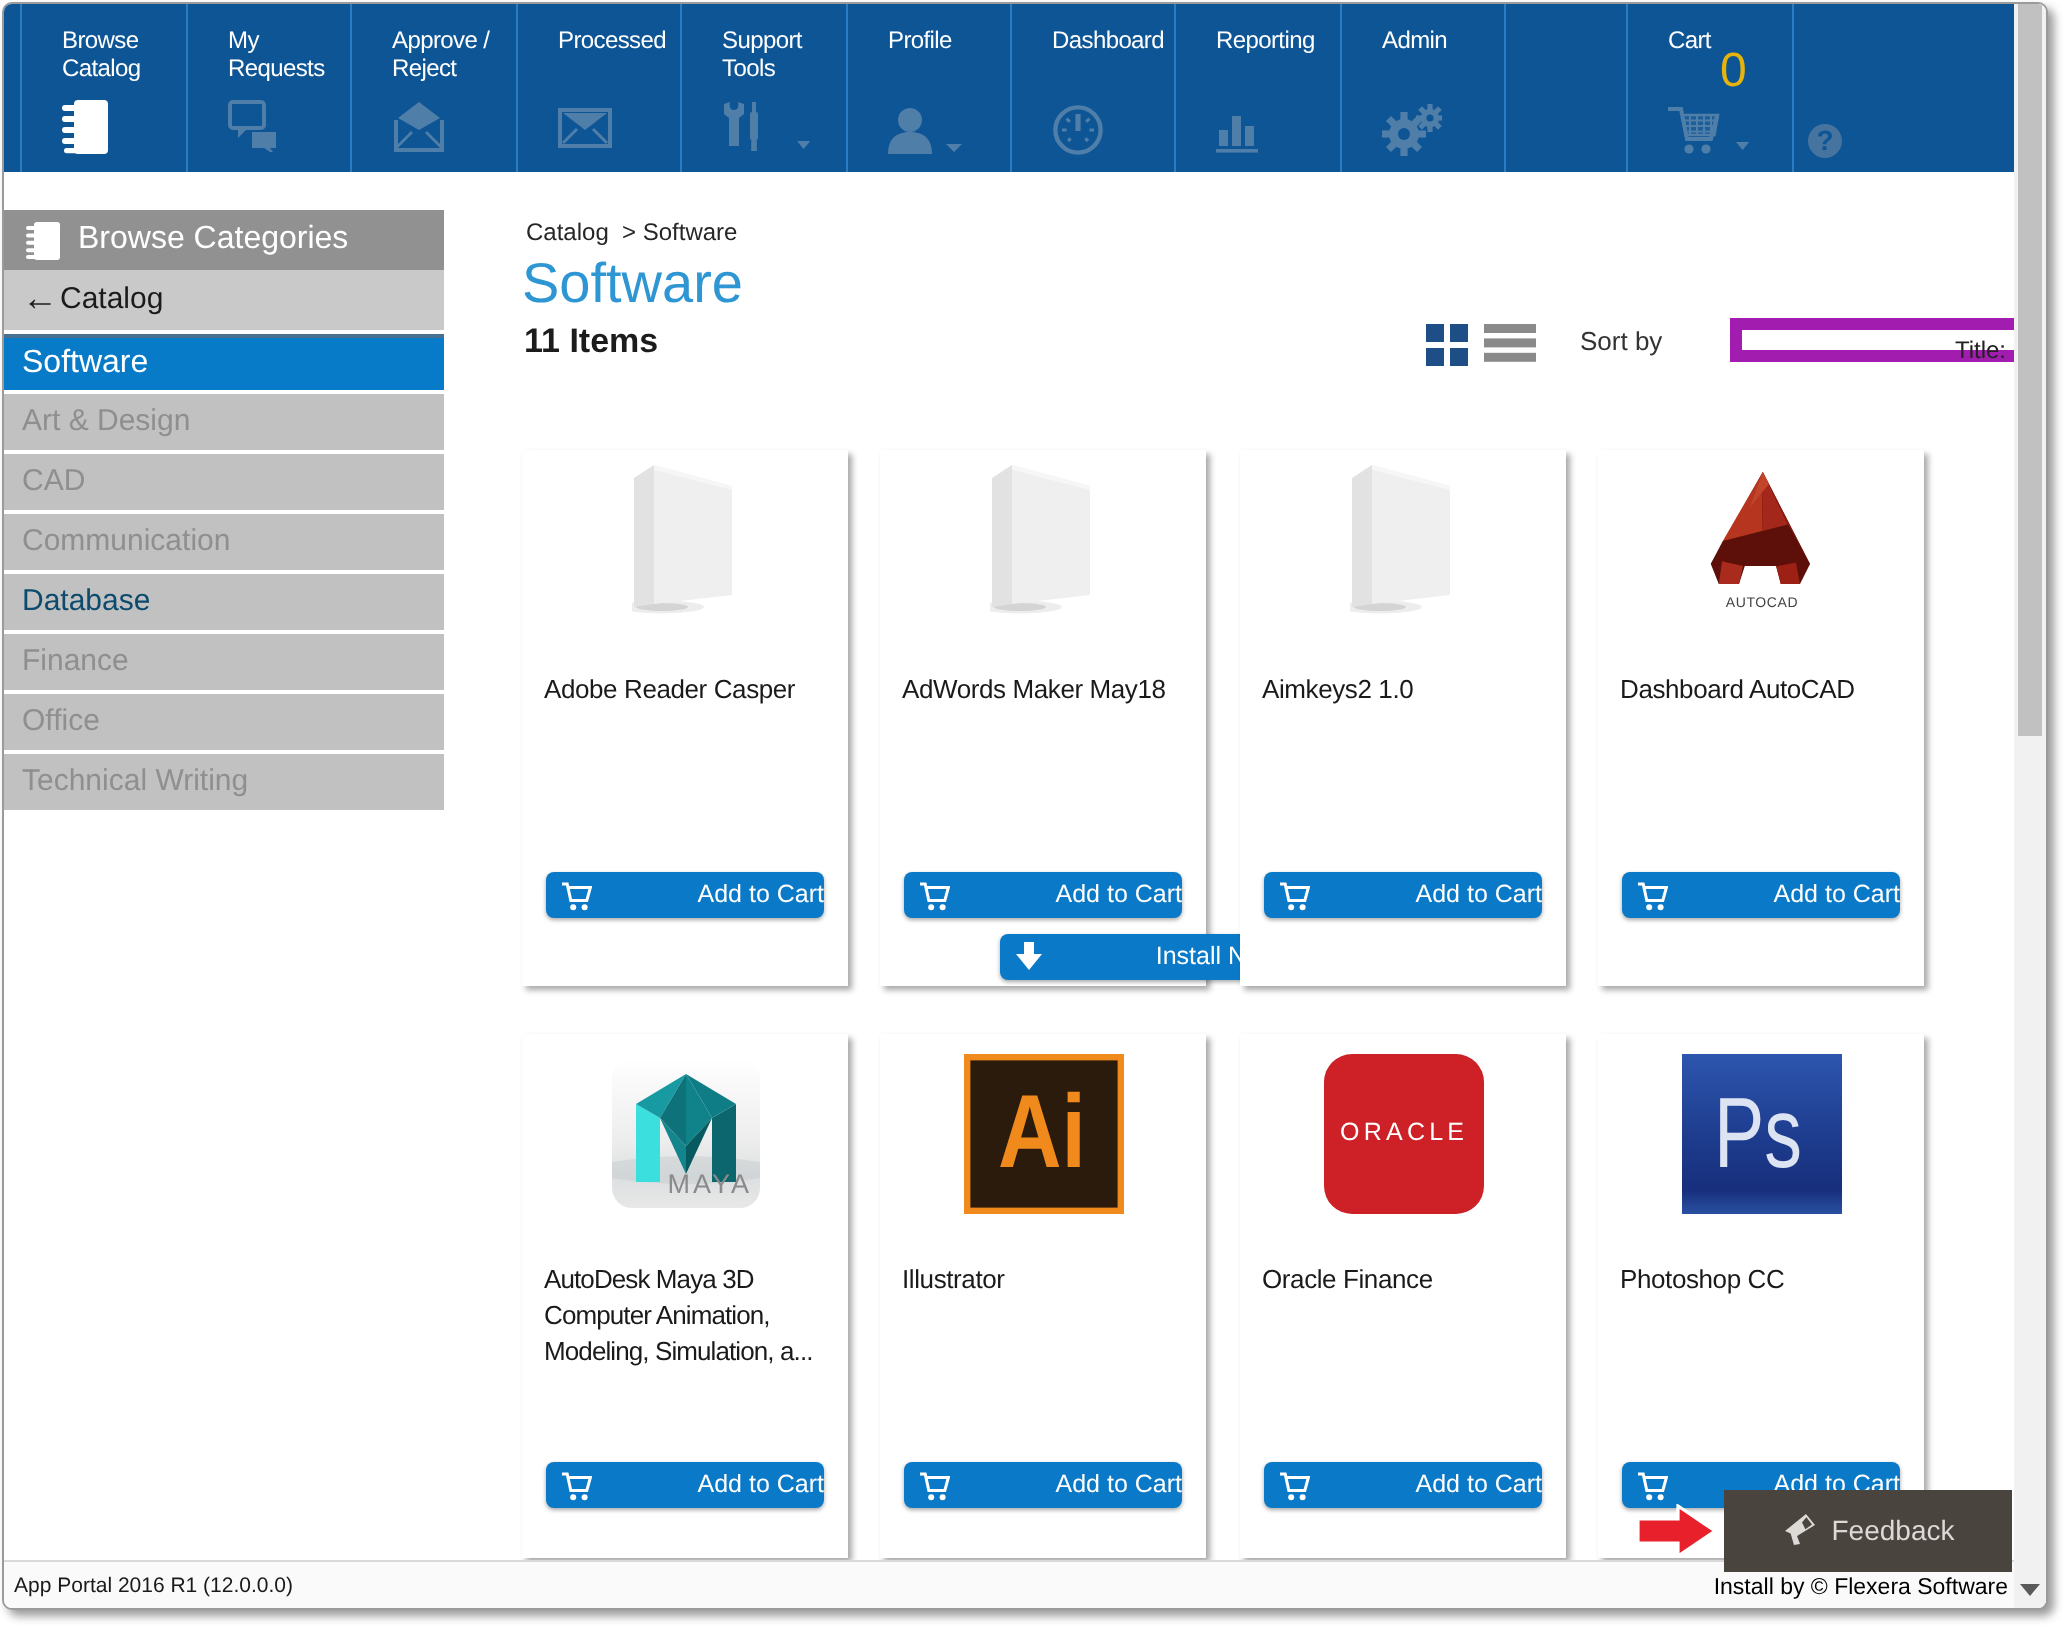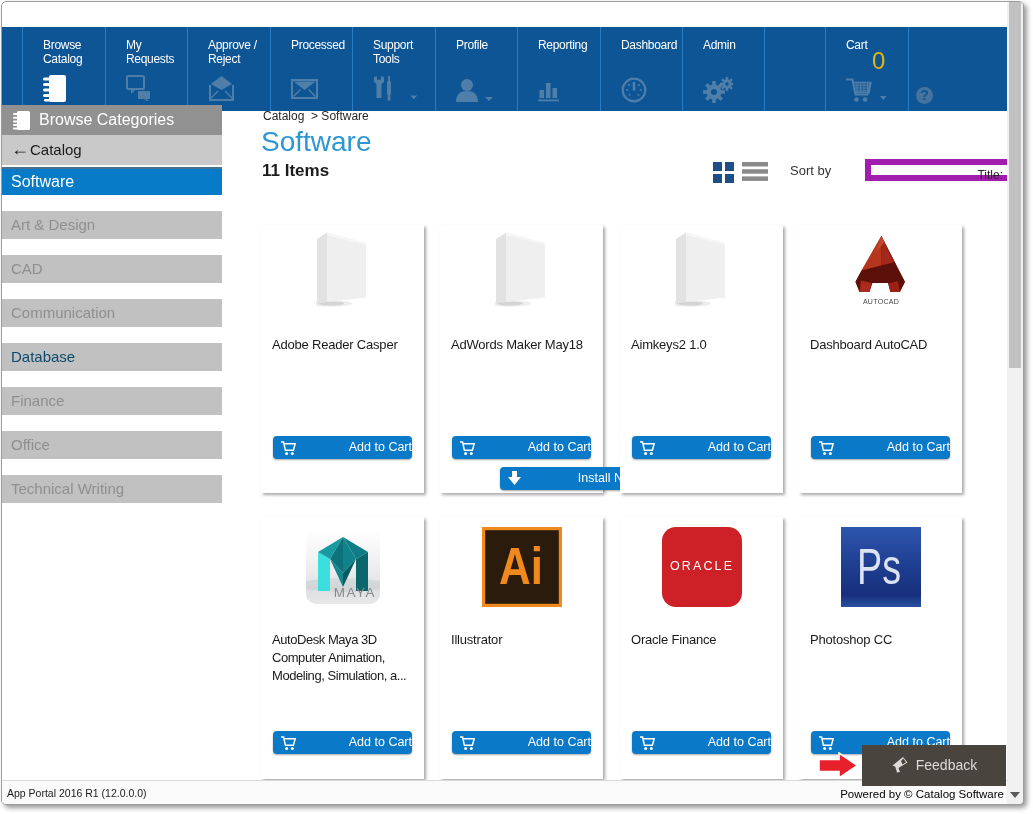--- a/index.html
+++ b/index.html
@@ -1,35 +1,35 @@
 <!DOCTYPE html>
 <html><head>
 <meta charset="utf-8">
 <style>
 * { margin:0; padding:0; box-sizing:border-box; }
 html,body { width:1033px; height:814px; background:#fff; font-family:"Liberation Sans", sans-serif; overflow:hidden; }
 #win { position:absolute; left:1px; top:1px; width:1023px; height:804px; background:#fff;
   border:1px solid #9b9b9b; border-radius:5px; box-shadow:3px 3px 5px rgba(0,0,0,.40); overflow:hidden; }
 
 
-#nav { position:absolute; left:0; top:0; width:1007px; height:84px; background:#0e5595; display:flex; padding-left:20px;margin-top:25px; }
+#nav { position:absolute; left:0; top:0; width:1007px; height:84px; background:#0e5595; display:flex; padding-left:8px; }
 .ncell { position:relative; border-left:1px solid #2b7dc3; height:84px; color:#fff; font-size:12px; line-height:13.5px; }
 .ncell .lbl { position:absolute; left:20px; top:12px; white-space:nowrap; letter-spacing:-0.3px; }
 .ncell .ico { position:absolute; left:20px; top:48px; }
 #navend { flex:1; border-left:1px solid #2b7dc3; position:relative; }
 
 
 #sidebar { position:absolute; left:0; top:103px; width:220px; }
 #sb-head { height:30px; background:#919191; color:#fff; font-size:16px; line-height:30px; padding-left:37px; position:relative; }
 #sb-head svg { position:absolute; left:11px; top:6px; }
 .sbrow { height:30px; font-size:15px; line-height:30px; padding-left:9px; }
 #sb-cat { background:#c9c9c9; color:#1b1b1b; padding-left:28px; position:relative; }
 #sb-cat .arr { position:absolute; left:9px; top:-1px; font-size:18px; }
 .sel { background:#077bc8; color:#fff; font-size:16px; margin-top:2px; height:28px; line-height:25px; border-top:2px solid #49708f; }
-.cat { background:#c1c1c1; color:#8f8f8f; margin-top:16px; height:28px; line-height:28px; }
+.cat { background:#c1c1c1; color:#8f8f8f; margin-top:2px; height:28px; line-height:28px; }
 .cat.dark { color:#0c4a6e; }
 
 
 #crumb { position:absolute; left:261px; top:107px; font-size:12px; color:#262626; }
 #title { position:absolute; left:259px; top:124px; font-size:28px; color:#2e96d3; }
 #items { position:absolute; left:260px; top:159px; font-size:17px; color:#1c1c1c; font-weight:bold; }
 #gridico { position:absolute; left:711px; top:160px; }
 #listico { position:absolute; left:740px; top:160px; }
 #sortlbl { position:absolute; left:788px; top:161px; font-size:13px; color:#333; }
 #sortsel { position:absolute; left:863px; top:157px; width:164px; height:22px; border:6px solid #a21caf; background:#fff; font-size:12px; color:#222; line-height:21px; padding-left:8px;text-align:right; }
@@ -135,41 +135,41 @@
         <div class="ico" style="top:52px">
     <svg width="37" height="23" viewBox="0 0 37 23">
             <g fill="#4f7ea9">
               <circle cx="11" cy="6" r="6"></circle>
               <path d="M0 23 c0 -8 4.5 -11 11 -11 c6.5 0 11 3 11 11 z"></path>
               <path d="M29 18 l4 4 l4 -4 z"></path>
             </g>
           </svg>
   </div>
       </div>
+  <div class="ncell" style="width:82px">
+        <div class="lbl">Dashboard</div>
+        <div class="ico" style="top:50px">
+    <svg width="26" height="26" viewBox="0 0 26 26">
+            <circle cx="13" cy="13" r="11.3" fill="none" stroke="#4f7ea9" stroke-width="2.2"></circle>
+            <path d="M13 13.5 L13 5" stroke="#4f7ea9" stroke-width="2.6"></path>
+            <g stroke="#4f7ea9" stroke-width="1.6">
+              <path d="M7.3 7.3 l1.6 1.6 M18.7 7.3 l-1.6 1.6 M5 13 h2.3 M18.7 13 h2.3 M8 18.5 l1.3 -1.3 M18 18.5 l-1.3 -1.3"></path>
+            </g>
+          </svg>
+  </div>
+      </div>
   <div class="ncell" style="width:83px">
         <div class="lbl">Reporting</div>
         <div class="ico" style="top:52px">
     <svg width="23" height="23" viewBox="0 0 23 23">
             <g fill="#4f7ea9">
               <rect x="1.5" y="11" width="4.5" height="8"></rect>
               <rect x="8" y="4" width="4.5" height="15"></rect>
               <rect x="14.5" y="9" width="4.5" height="10"></rect>
               <rect x="0" y="20.5" width="21" height="1.8"></rect>
-            </g>
-          </svg>
-  </div>
-      </div>
-  <div class="ncell" style="width:82px">
-        <div class="lbl">Dashboard</div>
-        <div class="ico" style="top:50px">
-    <svg width="26" height="26" viewBox="0 0 26 26">
-            <circle cx="13" cy="13" r="11.3" fill="none" stroke="#4f7ea9" stroke-width="2.2"></circle>
-            <path d="M13 13.5 L13 5" stroke="#4f7ea9" stroke-width="2.6"></path>
-            <g stroke="#4f7ea9" stroke-width="1.6">
-              <path d="M7.3 7.3 l1.6 1.6 M18.7 7.3 l-1.6 1.6 M5 13 h2.3 M18.7 13 h2.3 M8 18.5 l1.3 -1.3 M18 18.5 l-1.3 -1.3"></path>
             </g>
           </svg>
   </div>
       </div>
   <div class="ncell" style="width:82px">
         <div class="lbl">Admin</div>
         <div class="ico" style="top:50px">
     <svg width="30" height="26" viewBox="0 0 30 26">
             <g fill="#4f7ea9">
               <g transform="translate(11,15)">
@@ -408,21 +408,21 @@
   <div class="btn add"><svg width="16" height="16" viewBox="0 0 16 16">
           <path d="M1 2 h2.6 l1.8 8.3 h8 l1.8 -6.6 h-11" fill="none" stroke="#fff" stroke-width="1.5"></path>
           <circle cx="6.6" cy="13.6" r="1.5" fill="#fff"></circle>
           <circle cx="12.3" cy="13.6" r="1.5" fill="#fff"></circle>
         </svg>Add to Cart</div>
 </div>
 
 <div id="footer">
   <div id="fleft">App Portal 2016 R1 (12.0.0.0)</div>
 </div>
-<div id="fright">Powered by © Catalog Software</div>
+<div id="fright">Install by © Flexera Software</div>
 <div id="feedback"><svg width="19" height="17" viewBox="0 0 19 17" style="vertical-align:-3px;margin-right:6px">
         <path d="M1.5 9.5 L12 1 L16.5 6.5 L7.5 12 L9 16 L6 16.5 L4.3 10.8 Z" fill="#dcd9d6"></path>
         <path d="M12.2 2.6 L15 6.2 L11.7 8.6 L10 5.2 Z" fill="#4a443e"></path>
       </svg>Feedback</div>
 <div id="redarrow"><svg width="41" height="27" viewBox="0 0 41 27">
         <polygon points="1,7.5 21,7.5 21,1 39.5,13.5 21,26 21,19.5 1,19.5" fill="#e8202c" stroke="#fff" stroke-width="1.6"></polygon>
       </svg></div>
 
 <div id="sbar">
       <div id="sthumb"></div>

